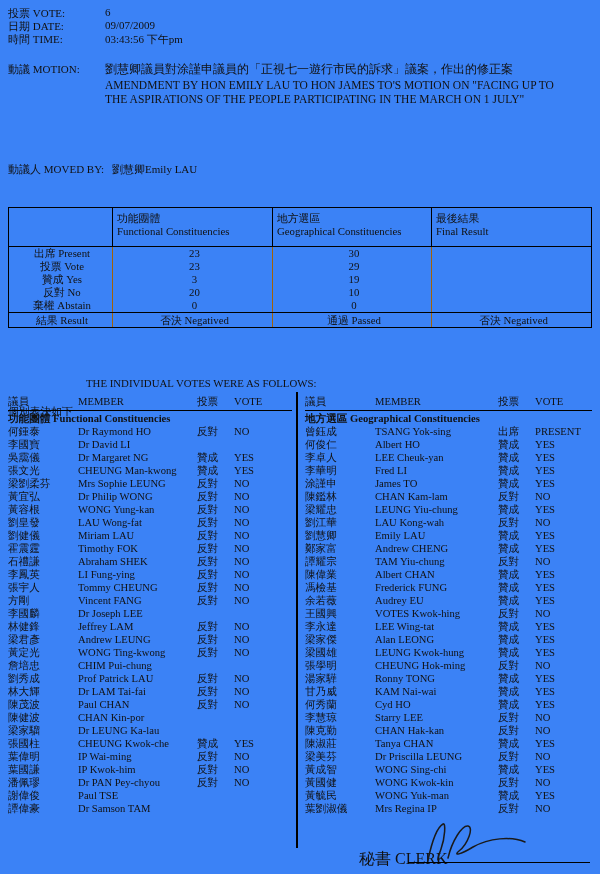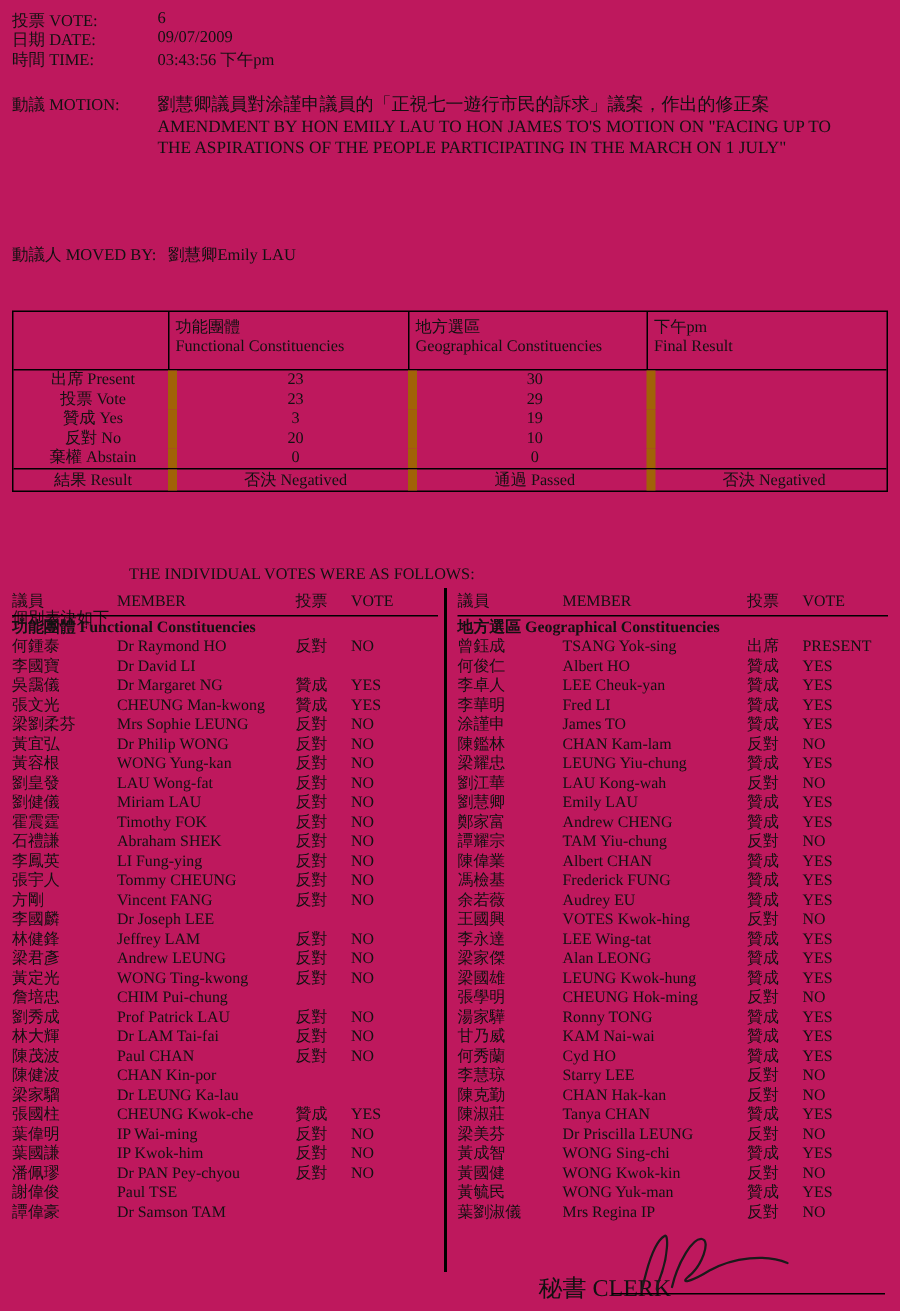--- a/index.html
+++ b/index.html
@@ -1,18 +1,18 @@
 <!DOCTYPE html>
 <html><head>
 <meta charset="utf-8">
 <style>
   * { margin:0; padding:0; box-sizing:border-box; }
   html,body { background:#fff; }
   .page {
-    position:relative; width:600px; height:874px; background:#be185d;
+    position:relative; width:600px; height:874px; background:#3b82f6;
     font-family:"Liberation Serif","DejaVu Serif",serif;
     color:#111; font-size:11px; overflow:hidden;
   }
   .abs { position:absolute; }
   .lbl { white-space:nowrap; }
   .val { white-space:nowrap; }
 
   
   .hdr-label { left:8px; }
   .hdr-value { left:105px; }
@@ -28,21 +28,21 @@
     border:1.5px solid #000; font-size:10.8px;
   }
   .sum-grid { display:grid; grid-template-columns:103px 160px 159px 1fr; }
   .sum-header-row { border-bottom:1.5px solid #000; }
   .sum-header-row .sum-cell { padding:4px 0 4px 4px; min-height:38px; }
   .sum-cell { border-left:1px solid #000; }
   .sum-cell:first-child { border-left:none; }
   .sum-hdr-cn { line-height:13px; }
   .sum-hdr-en { line-height:13px; }
   .sum-row { display:grid; grid-template-columns:103px 160px 159px 1fr; height:13px; line-height:13px;text-align:center; }
-  .sum-row > div { border-left:6px solid #a16207; padding-left:4px; overflow:visible; white-space:nowrap; }
+  .sum-row > div { border-left:1px solid #a16207; padding-left:4px; overflow:visible; white-space:nowrap; }
   .sum-row > div:first-child { border-left:none; padding-left:3px; }
   .sum-row .indent { padding-left:30px; }
   .sum-row.result-row { height:15px; line-height:14px; border-top:1px solid #000; }
 
   
   .intro-cn { left:8px; top:377px; font-size:10.8px;margin-top:28px; }
   .intro-en { left:86px; top:377px; font-size:10.8px; }
 
   
   .memtable { font-size:10.6px; }
@@ -96,21 +96,21 @@
           <div class="sum-hdr-cn">功能團體</div>
           <div class="sum-hdr-en">Functional Constituencies</div>
         </div>
 
         <div class="sum-cell">
           <div class="sum-hdr-cn">地方選區</div>
           <div class="sum-hdr-en">Geographical Constituencies</div>
         </div>
 
         <div class="sum-cell">
-          <div class="sum-hdr-cn">下午pm</div>
+          <div class="sum-hdr-cn">最後結果</div>
           <div class="sum-hdr-en">Final Result</div>
         </div>
       </div>
     <div>
 
         <div class="sum-row">
           <div>出席 Present</div>
           <div>23</div>
           <div>30</div>
           <div></div>

